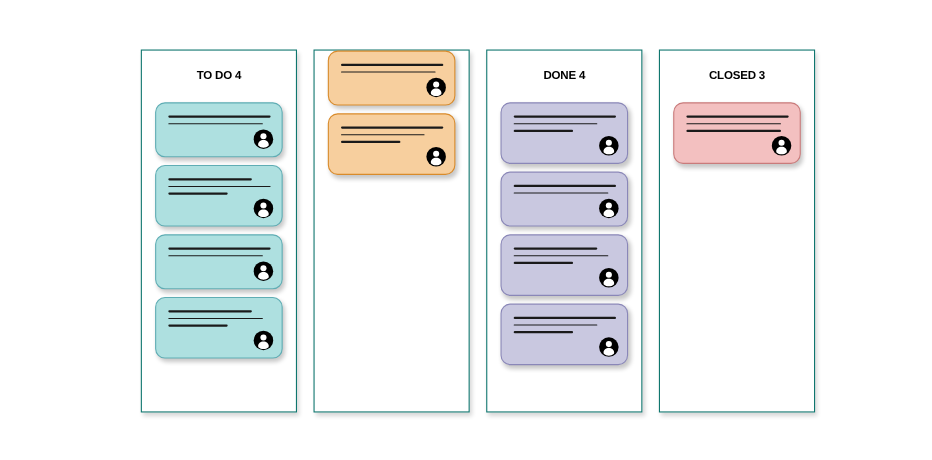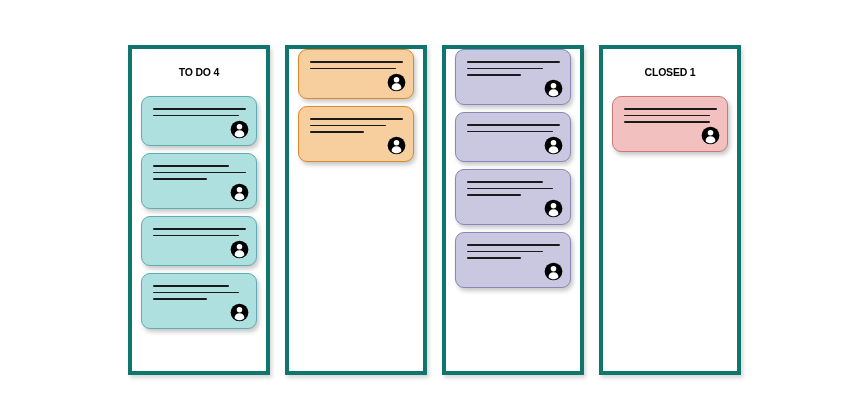--- a/index.html
+++ b/index.html
@@ -19,21 +19,21 @@
     left: 128px;
     top: 45px;
     display: flex;
     gap: 15px;
   }
 
   .column {
     width: 142px;
     height: 330px;
     background: #ffffff;
-    border: 4px solid #0f766e;
+    border: 1px solid #0f766e;
     box-shadow: 2px 3px 4px rgba(0,0,0,0.16);
     box-sizing: border-box;
     display: flex;
     flex-direction: column;
     align-items: center;
     padding-top: 0px;
   }
 
   .column-header {
     font-size: 10.5px;
@@ -173,20 +173,21 @@
           </div>
           <svg viewBox="0 0 24 24" class="avatar">
             <circle cx="12" cy="12" r="11.2" fill="#000000"></circle>
             <circle cx="12" cy="8.6" r="3.5" fill="#ffffff"></circle>
             <path d="M12 13.1c-3.5 0-6.1 2.2-6.1 5.0 0 0.6 0.1 1.1 0.3 1.6 1.6 1.4 3.6 2.2 5.8 2.2s4.2-0.8 5.8-2.2c0.2-0.5 0.3-1.0 0.3-1.6 0-2.8-2.6-5.0-6.1-5.0z" fill="#ffffff"></path>
           </svg>
         </div>
       </div>
     </div>
     <div class="column">
+      <div class="column-header">DONE 4</div>
       <div class="card-list">
         <div class="card purple h3">
           <div class="lines">
             <div class="line xl"></div>
             <div class="line md"></div>
             <div class="line sm"></div>
           </div>
           <svg viewBox="0 0 24 24" class="avatar">
             <circle cx="12" cy="12" r="11.2" fill="#000000"></circle>
             <circle cx="12" cy="8.6" r="3.5" fill="#ffffff"></circle>
@@ -224,21 +225,21 @@
           </div>
           <svg viewBox="0 0 24 24" class="avatar">
             <circle cx="12" cy="12" r="11.2" fill="#000000"></circle>
             <circle cx="12" cy="8.6" r="3.5" fill="#ffffff"></circle>
             <path d="M12 13.1c-3.5 0-6.1 2.2-6.1 5.0 0 0.6 0.1 1.1 0.3 1.6 1.6 1.4 3.6 2.2 5.8 2.2s4.2-0.8 5.8-2.2c0.2-0.5 0.3-1.0 0.3-1.6 0-2.8-2.6-5.0-6.1-5.0z" fill="#ffffff"></path>
           </svg>
         </div>
       </div>
     </div>
     <div class="column">
-      <div class="column-header">CLOSED 1</div>
+      <div class="column-header">CLOSED 3</div>
       <div class="card-list">
         <div class="card pink h3">
           <div class="lines">
             <div class="line xl"></div>
             <div class="line lg"></div>
             <div class="line lg"></div>
           </div>
           <svg viewBox="0 0 24 24" class="avatar">
             <circle cx="12" cy="12" r="11.2" fill="#000000"></circle>
             <circle cx="12" cy="8.6" r="3.5" fill="#ffffff"></circle>

